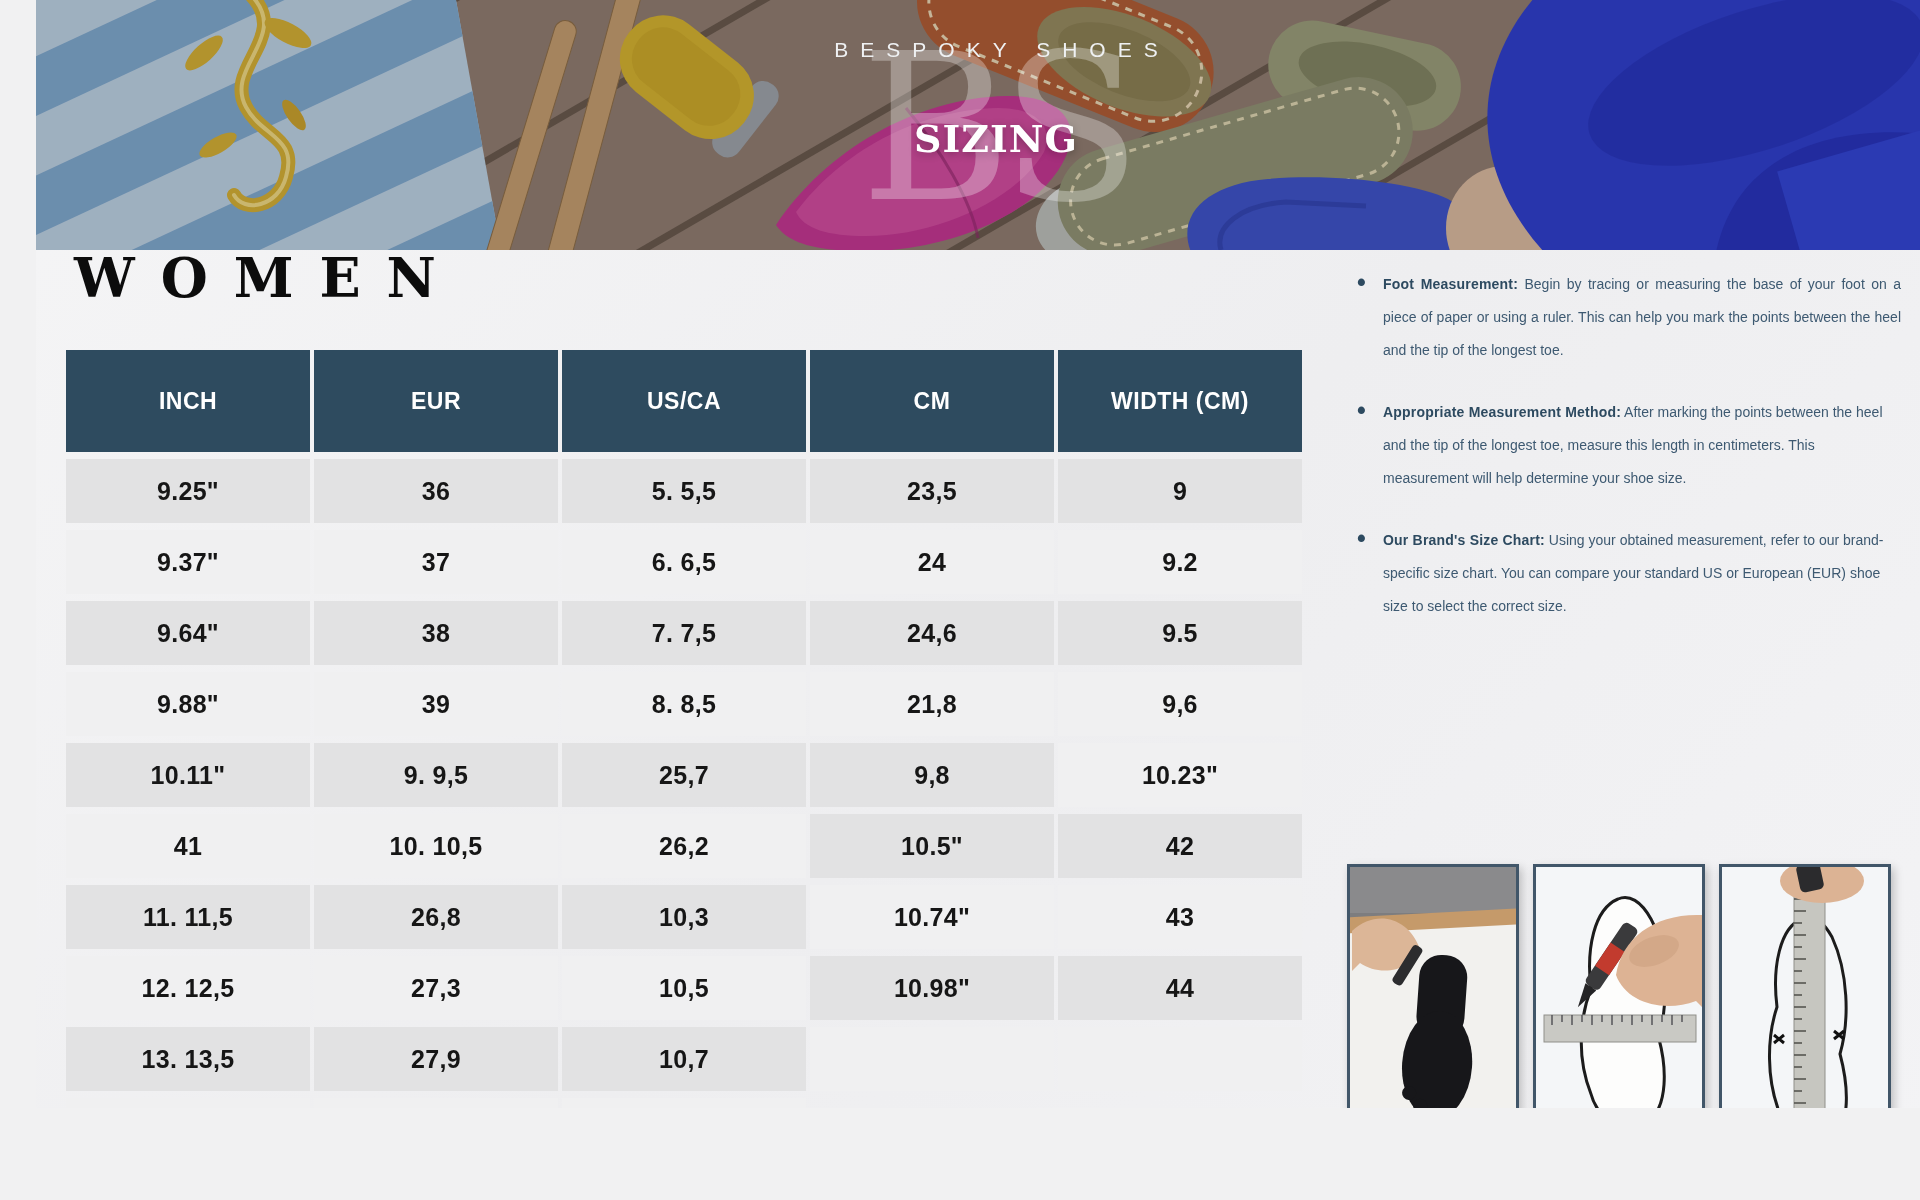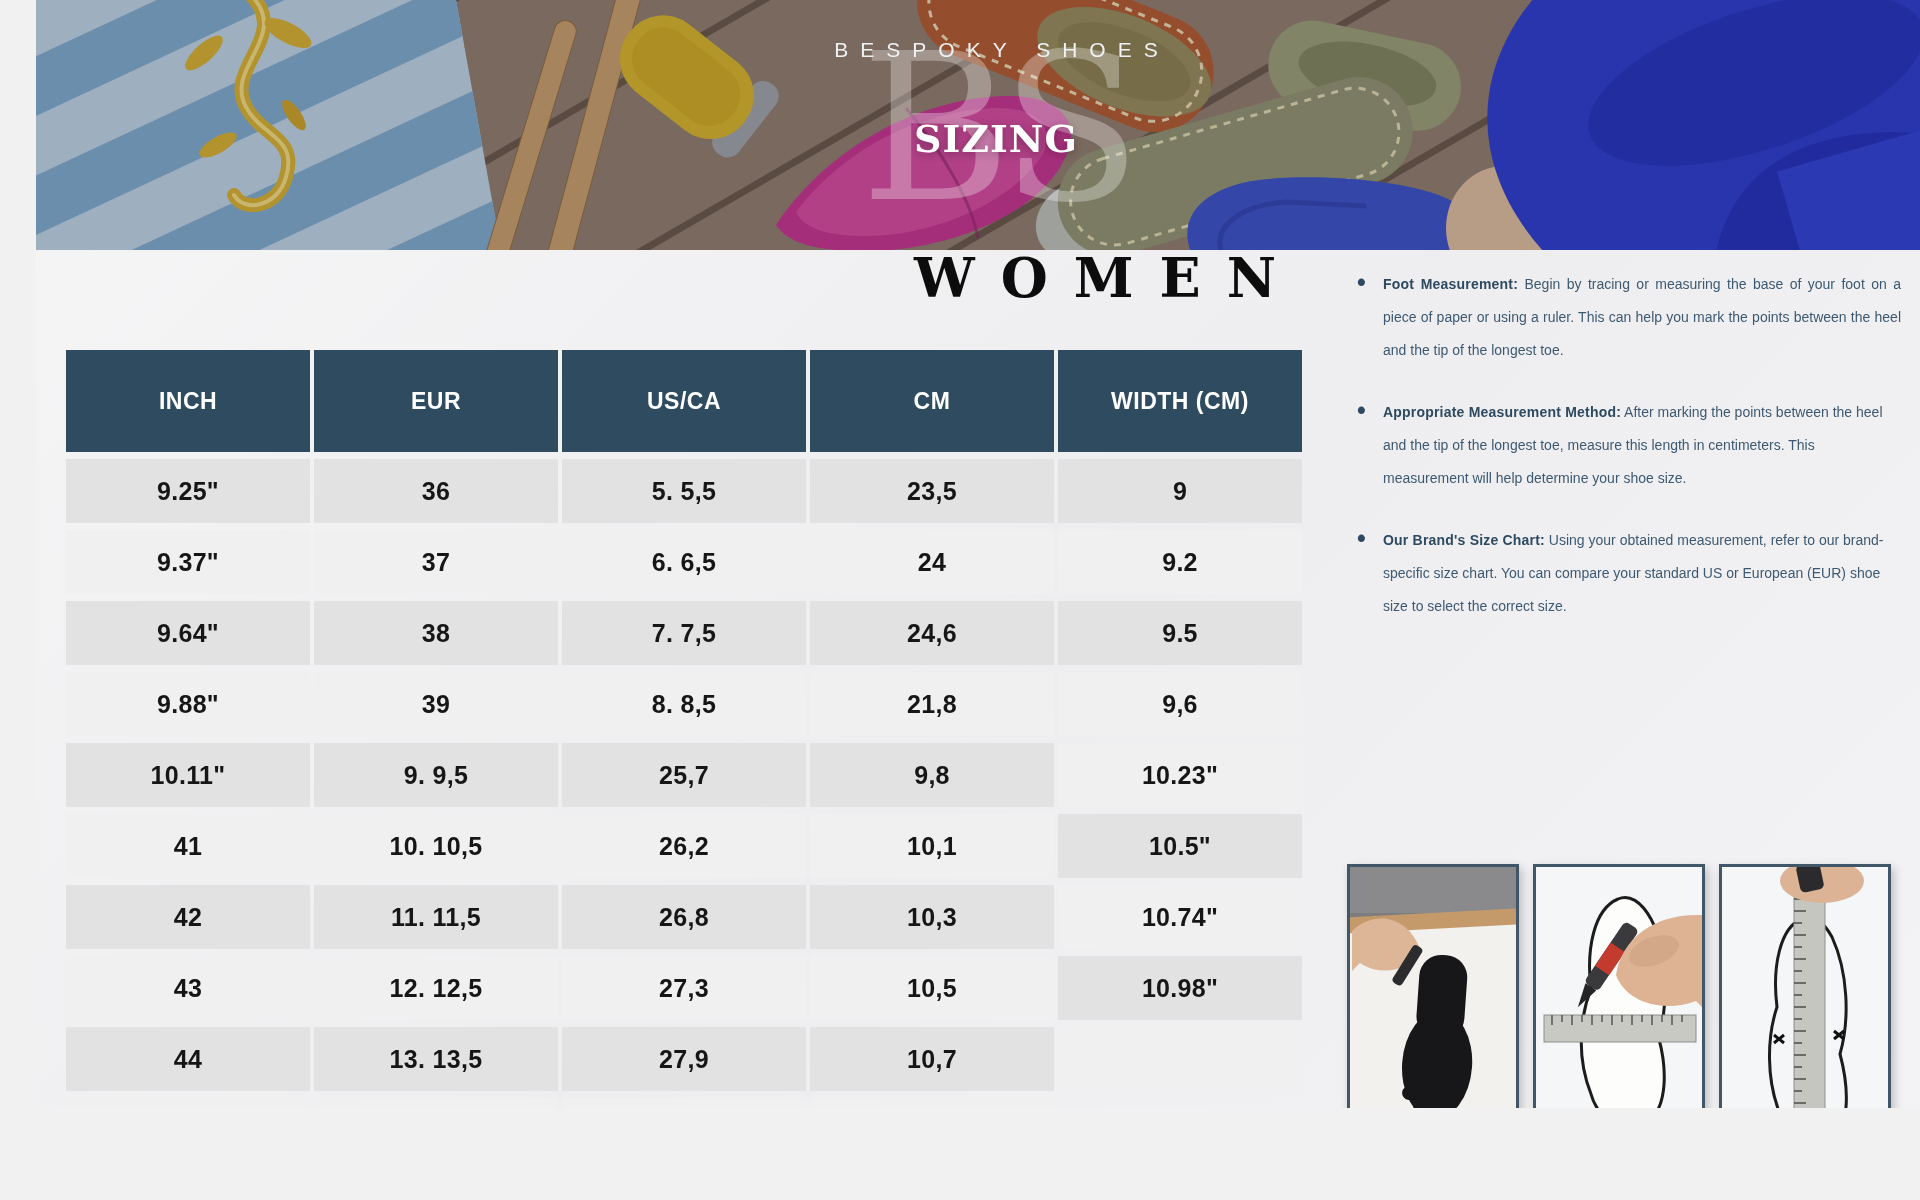--- a/index.html
+++ b/index.html
@@ -28,21 +28,21 @@
     color:rgba(255,255,255,.30);letter-spacing:-10px;white-space:nowrap;
   }
   .hero-title{
     position:absolute;top:116px;left:50%;transform:translateX(-50%);margin:0;
     font-family:"DejaVu Serif",serif;font-size:38px;font-weight:700;color:#ffffff;
     letter-spacing:1px;text-shadow:0 2px 8px rgba(0,0,0,.3);
   }
 
   
   .section-title{
-    position:absolute;left:30px;top:246px;width:1236px;margin:0;text-align:right;
+    position:absolute;left:12px;top:246px;width:1236px;margin:0;text-align:left;
     font-family:"DejaVu Serif",serif;font-weight:700;font-size:54px;color:#0c0c0c;
     letter-spacing:26px;text-indent:26px;white-space:nowrap;
   }
 
   
   .size-table{
     position:absolute;left:30px;top:350px;width:1236px;
     display:grid;grid-template-columns:repeat(5,1fr);column-gap:4px;row-gap:7px;
   }
   .th{
@@ -210,21 +210,20 @@
       <div class="td light">21,8</div>
       <div class="td light">9,6</div>
       <div class="td dark">10.11"</div>
       <div class="td dark">9. 9,5</div>
       <div class="td dark">25,7</div>
       <div class="td dark">9,8</div>
       <div class="td light">10.23"</div>
       <div class="td light">41</div>
       <div class="td light">10. 10,5</div>
       <div class="td light">26,2</div>
-      <div class="td light">10,1</div>
       <div class="td dark">10.5"</div>
       <div class="td dark">42</div>
       <div class="td dark">11. 11,5</div>
       <div class="td dark">26,8</div>
       <div class="td dark">10,3</div>
       <div class="td light">10.74"</div>
       <div class="td light">43</div>
       <div class="td light">12. 12,5</div>
       <div class="td light">27,3</div>
       <div class="td light">10,5</div>

